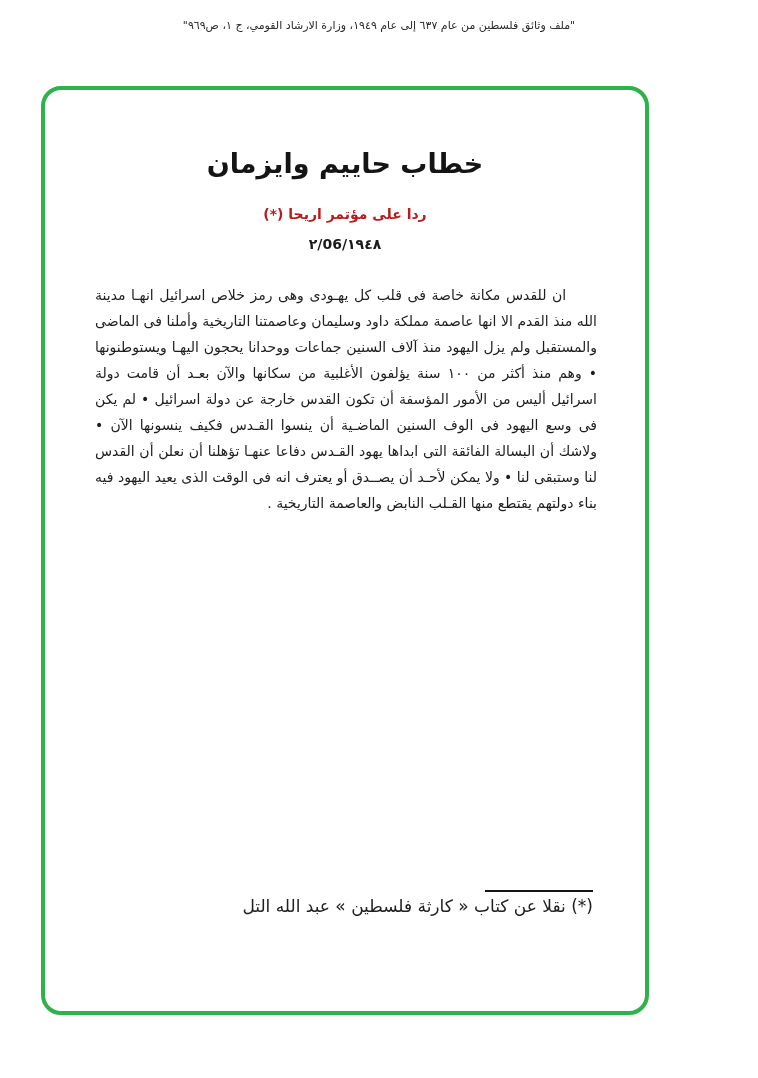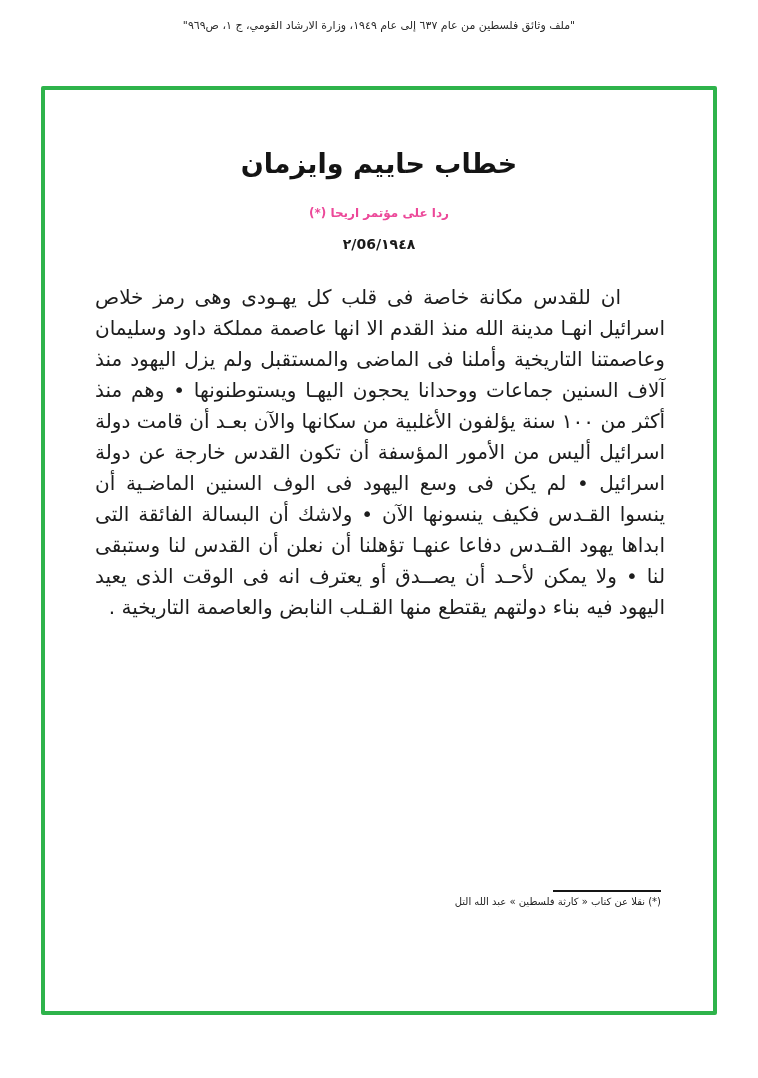--- a/index.html
+++ b/index.html
@@ -32,66 +32,66 @@
     margin-top: 7px;
     font-size: 11px;
     color: #2a2a2a;
   }
 
   
   .doc-frame {
     position: absolute;
     left: 41px;
     top: 86px;
-    width: 676px;
+    width: 608px;
     height: 929px;
     border: 4px solid var(--frame-green, #2eb34b);
-    border-radius: 2px;
+    border-radius: 20px;
     background: #ffffff;
     direction: rtl;
   }
 
   .doc-title {
     position: absolute;
     top: 58px;
     left: 0;
     width: 100%;
     text-align: center;
     font-size: 27px;
     font-weight: bold;
     color: #141414;
   }
   .doc-subtitle {
     position: absolute;
     top: 116px;
     left: 0;
     width: 100%;
     text-align: center;
-    font-size: 12px;
+    font-size: 14px;
     font-weight: bold;
-    color: #ec4899;
+    color: #b91c1c;
   }
   .doc-date {
     position: absolute;
     top: 146px;
     left: 0;
     width: 100%;
     text-align: center;
     font-size: 14px;
     font-weight: bold;
     color: #1a1a1a;
   }
 
   .doc-body {
     position: absolute;
     top: 192px;
     right: 48px;
     left: 50px;
-    font-size: 20px;
-    line-height: 31px;
+    font-size: 14px;
+    line-height: 26px;
     text-align: justify;
     text-indent: 2.2em;
     color: #1d1d1d;
     direction: rtl;
   }
 
   
   .footnote-area {
     position: absolute;
     top: 800px;
@@ -99,21 +99,21 @@
     left: 60px;
     direction: rtl;
   }
   .footnote-rule {
     width: 108px;
     height: 2px;
     background: #151515;
     margin-bottom: 4px;
   }
   .footnote-text {
-    font-size: 10px;
+    font-size: 17px;
     color: #202020;
   }
 </style>
 </head>
 <body>
 
 <header class="page-header">
   <div class="header-source">"ملف وثائق فلسطين من عام ٦٣٧ إلى عام ١٩٤٩، وزارة الارشاد القومي، ج ١، ص٩٦٩"</div>
 </header>
 

